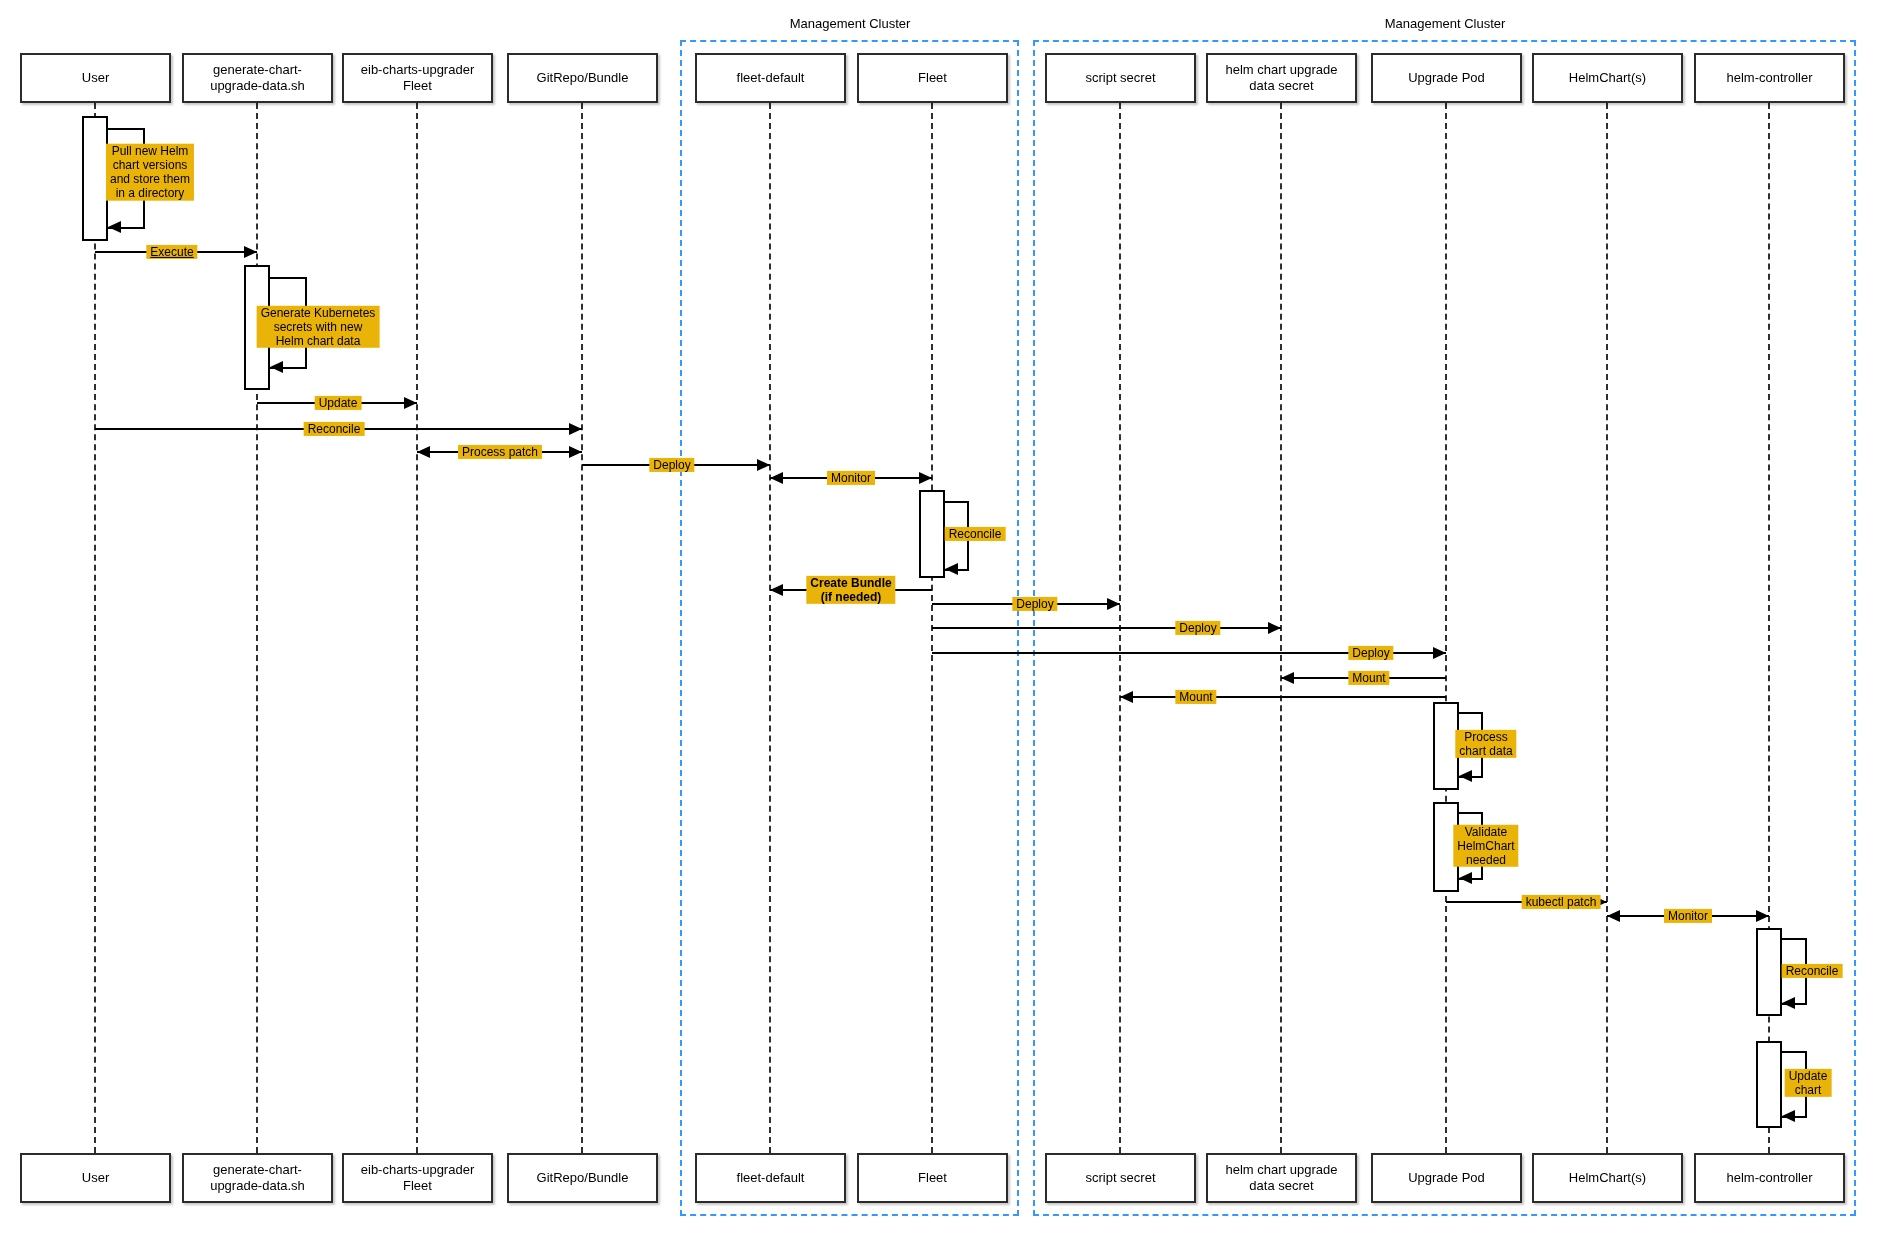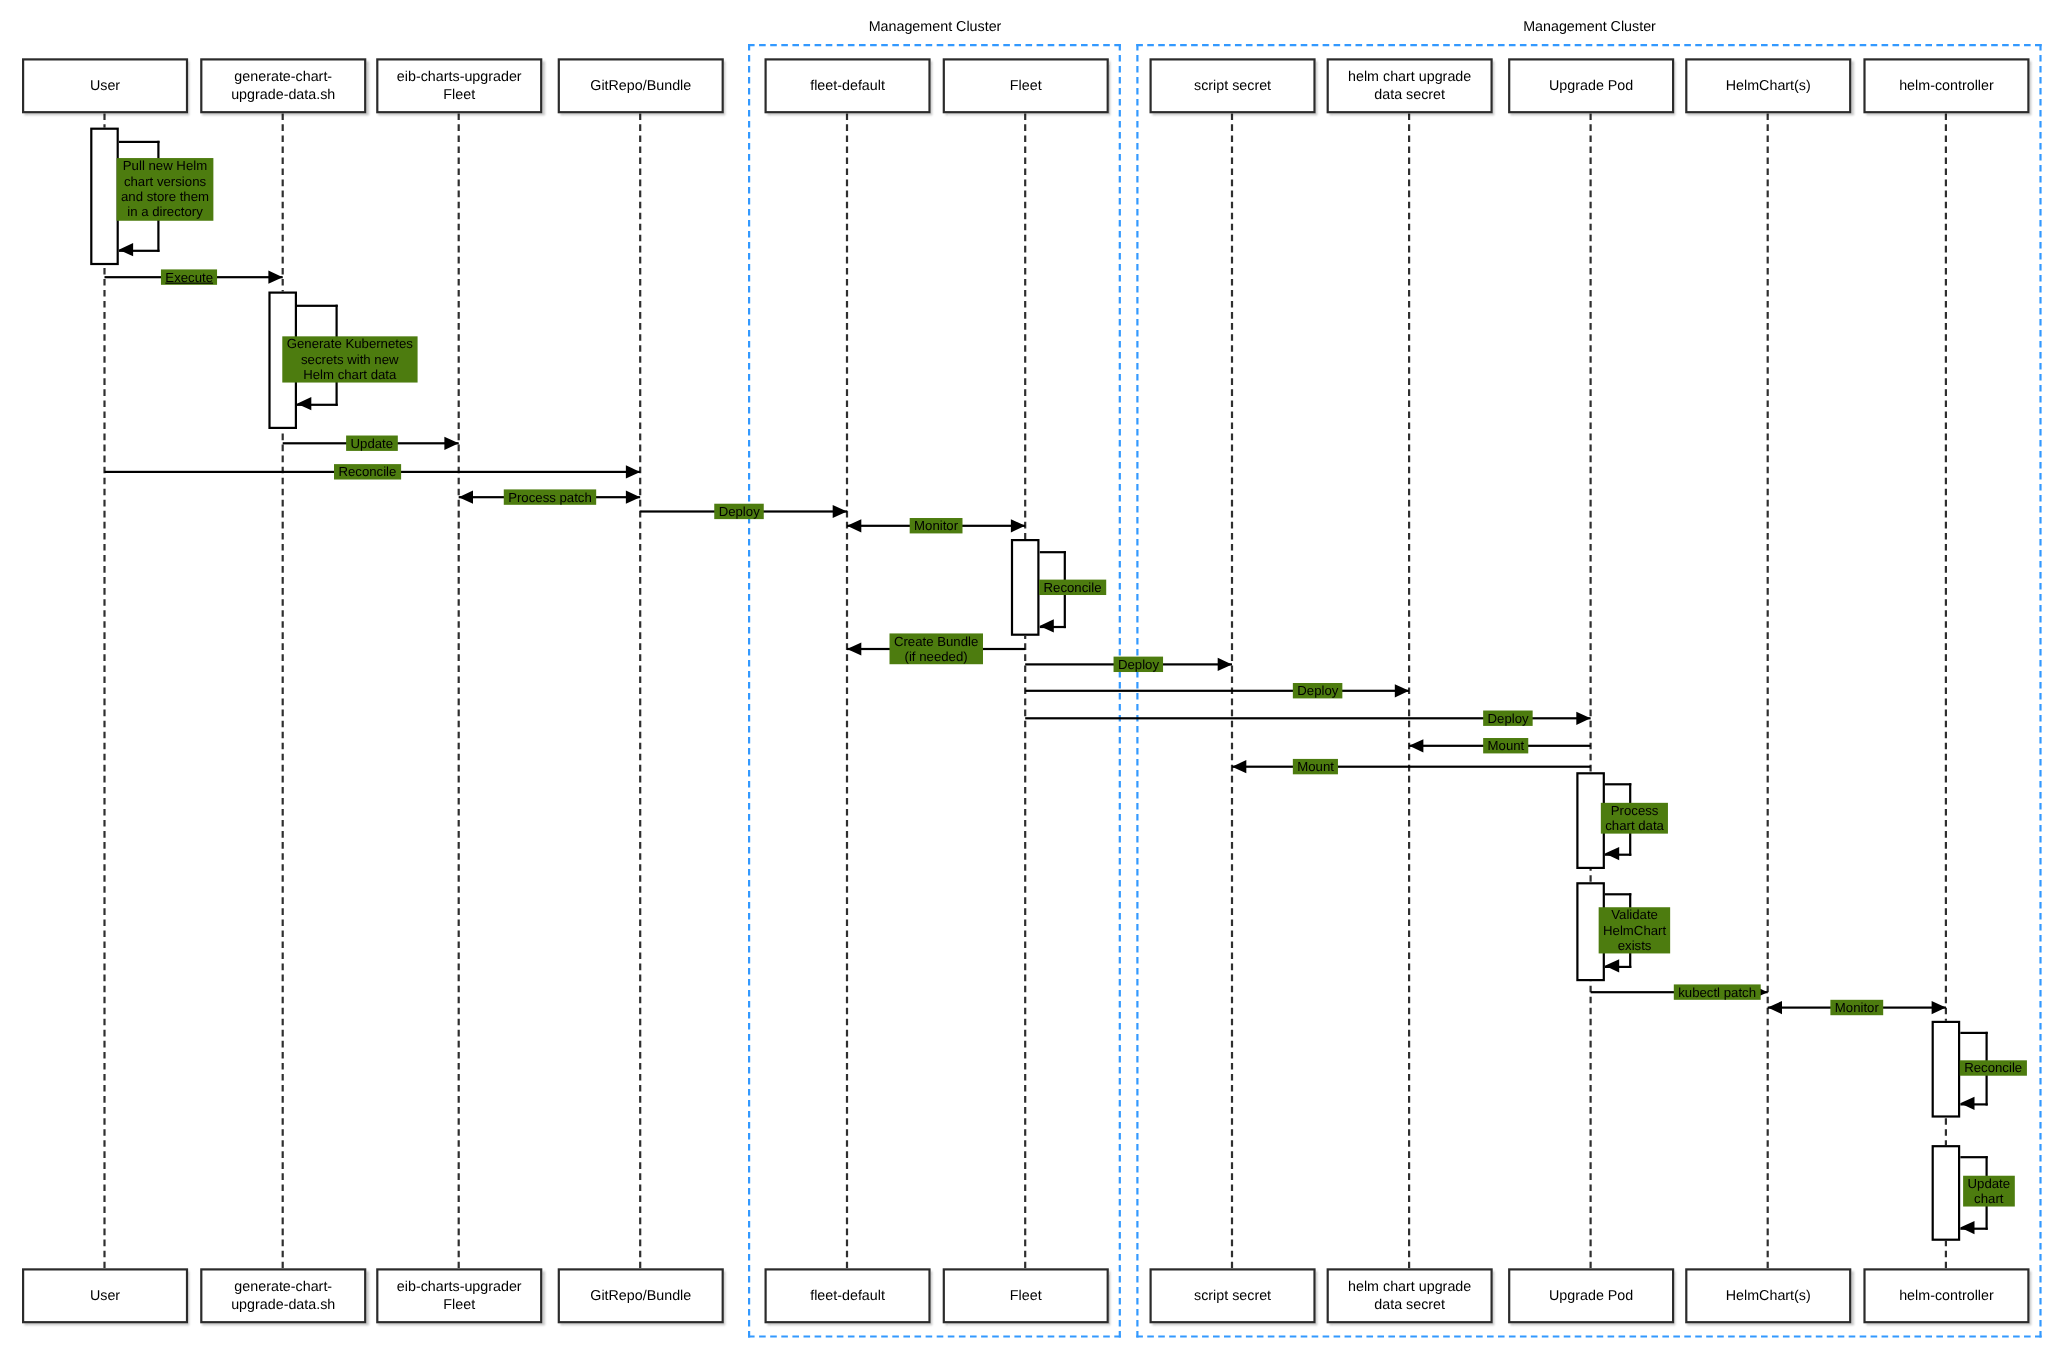--- a/index.html
+++ b/index.html
@@ -25,21 +25,21 @@
   
   .loop{position:absolute;border:2px solid #000;border-left:none;box-sizing:border-box;z-index:2;}
   
   .ln{position:absolute;height:0;border-top:2px solid #000;z-index:2;}
   
   .ar{position:absolute;width:0;height:0;z-index:4;}
   .ar.right{border-top:6px solid transparent;border-bottom:6px solid transparent;border-left:13px solid #000;}
   .ar.left{border-top:6px solid transparent;border-bottom:6px solid transparent;border-right:13px solid #000;}
   
   .mlabel{
-    position:absolute;transform:translate(-50%,-50%);background:#4d7c0f;padding:0 4px;
+    position:absolute;transform:translate(-50%,-50%);background:#eab308;padding:0 4px;
     font-size:12px;line-height:1.18;text-align:center;white-space:pre-line;z-index:5;
   }
 </style>
 </head>
 <body>
 
 <div class="stage">
 
   <div class="cluster-label" style="left:850px;top:16px;">Management Cluster</div>
   <div class="cluster" style="left:680px;top:40px;width:339px;height:1176px;"></div>
@@ -85,21 +85,21 @@
 
   <div class="loop" style="left:1459px;top:712px;width:24px;height:66px;"></div>
   <div class="ar left" style="left:1459px;top:770px;"></div>
   <div class="mlabel" style="left:1486px;top:744px;">Process
 chart data</div>
 
   <div class="loop" style="left:1459px;top:812px;width:24px;height:68px;"></div>
   <div class="ar left" style="left:1459px;top:872px;"></div>
   <div class="mlabel" style="left:1486px;top:846px;">Validate
 HelmChart
-exists</div>
+needed</div>
 
   <div class="loop" style="left:1782px;top:938px;width:25px;height:67px;"></div>
   <div class="ar left" style="left:1782px;top:997px;"></div>
   <div class="mlabel" style="left:1812px;top:971px;">Reconcile</div>
 
   <div class="loop" style="left:1782px;top:1051px;width:25px;height:67px;"></div>
   <div class="ar left" style="left:1782px;top:1110px;"></div>
   <div class="mlabel" style="left:1808px;top:1083px;">Update
 chart</div>
 
@@ -124,21 +124,21 @@
   <div class="ar right" style="left:757px;top:459px;"></div>
   <div class="mlabel" style="left:672px;top:465px;">Deploy</div>
 
   <div class="ln" style="left:770px;top:477px;width:162px;"></div>
   <div class="ar left" style="left:770px;top:472px;"></div>
   <div class="ar right" style="left:919px;top:472px;"></div>
   <div class="mlabel" style="left:851px;top:478px;">Monitor</div>
 
   <div class="ln" style="left:770px;top:589px;width:162px;"></div>
   <div class="ar left" style="left:770px;top:584px;"></div>
-  <div class="mlabel" style="left:851px;top:590px;">Create Bundle
+  <div class="mlabel" style="left:851px;top:590px;font-weight:bold;">Create Bundle
 (if needed)</div>
 
   <div class="ln" style="left:932px;top:603px;width:188px;"></div>
   <div class="ar right" style="left:1107px;top:598px;"></div>
   <div class="mlabel" style="left:1035px;top:604px;">Deploy</div>
 
   <div class="ln" style="left:932px;top:627px;width:349px;"></div>
   <div class="ar right" style="left:1268px;top:622px;"></div>
   <div class="mlabel" style="left:1198px;top:628px;">Deploy</div>
 

